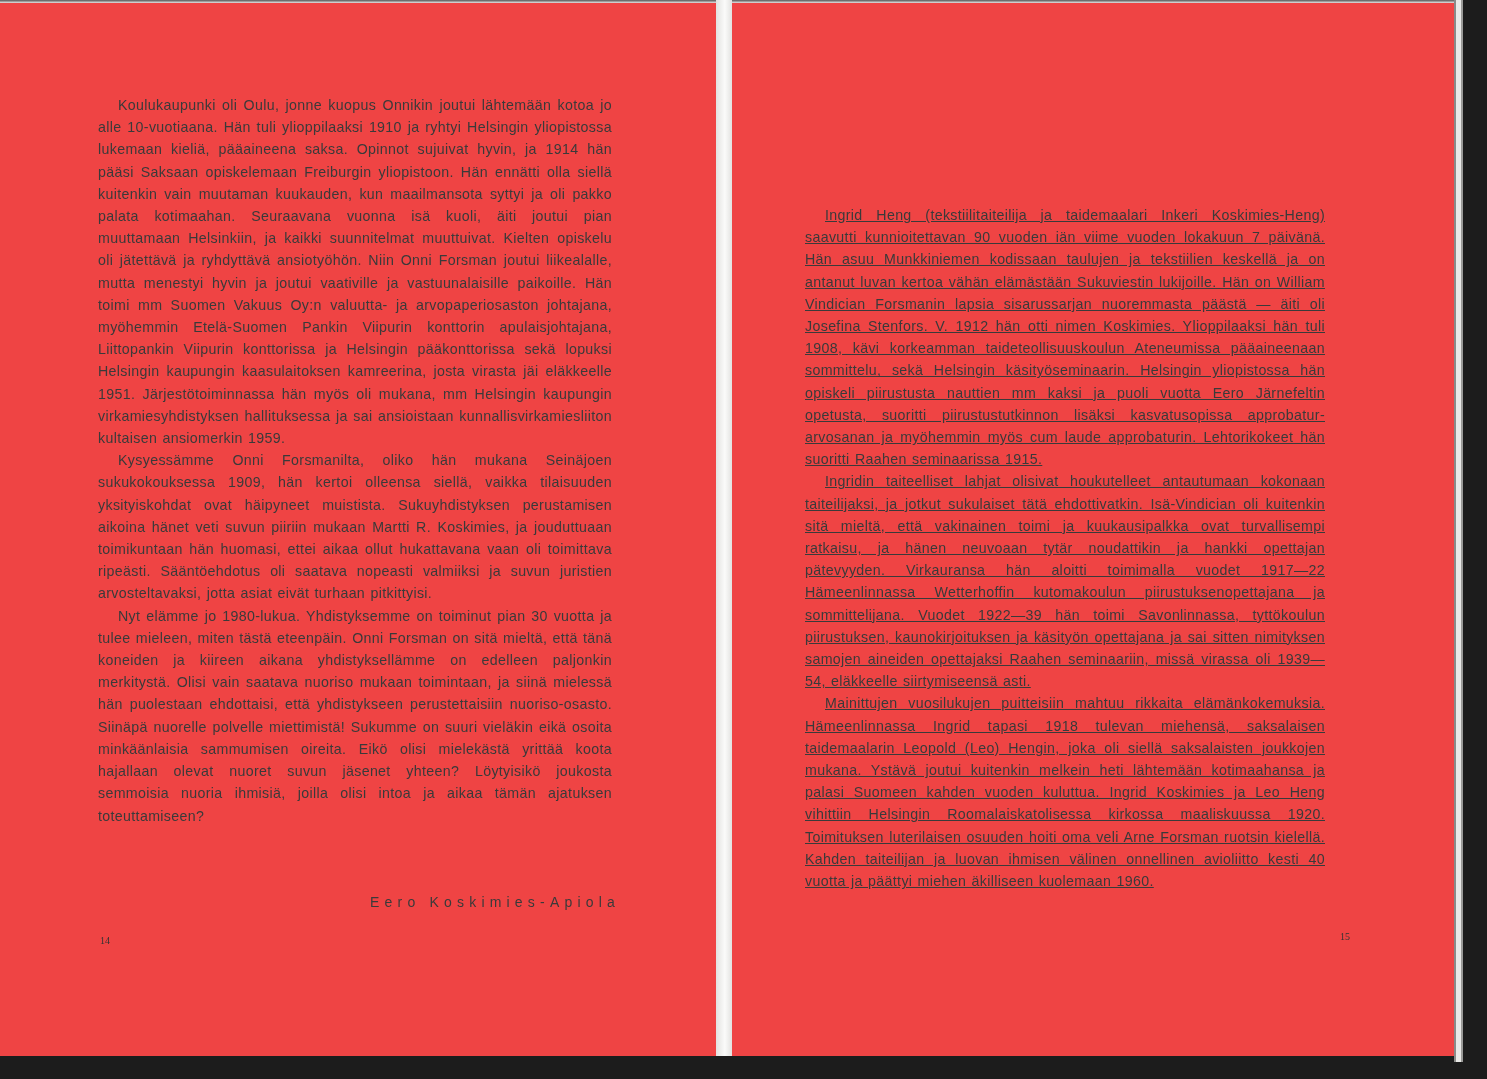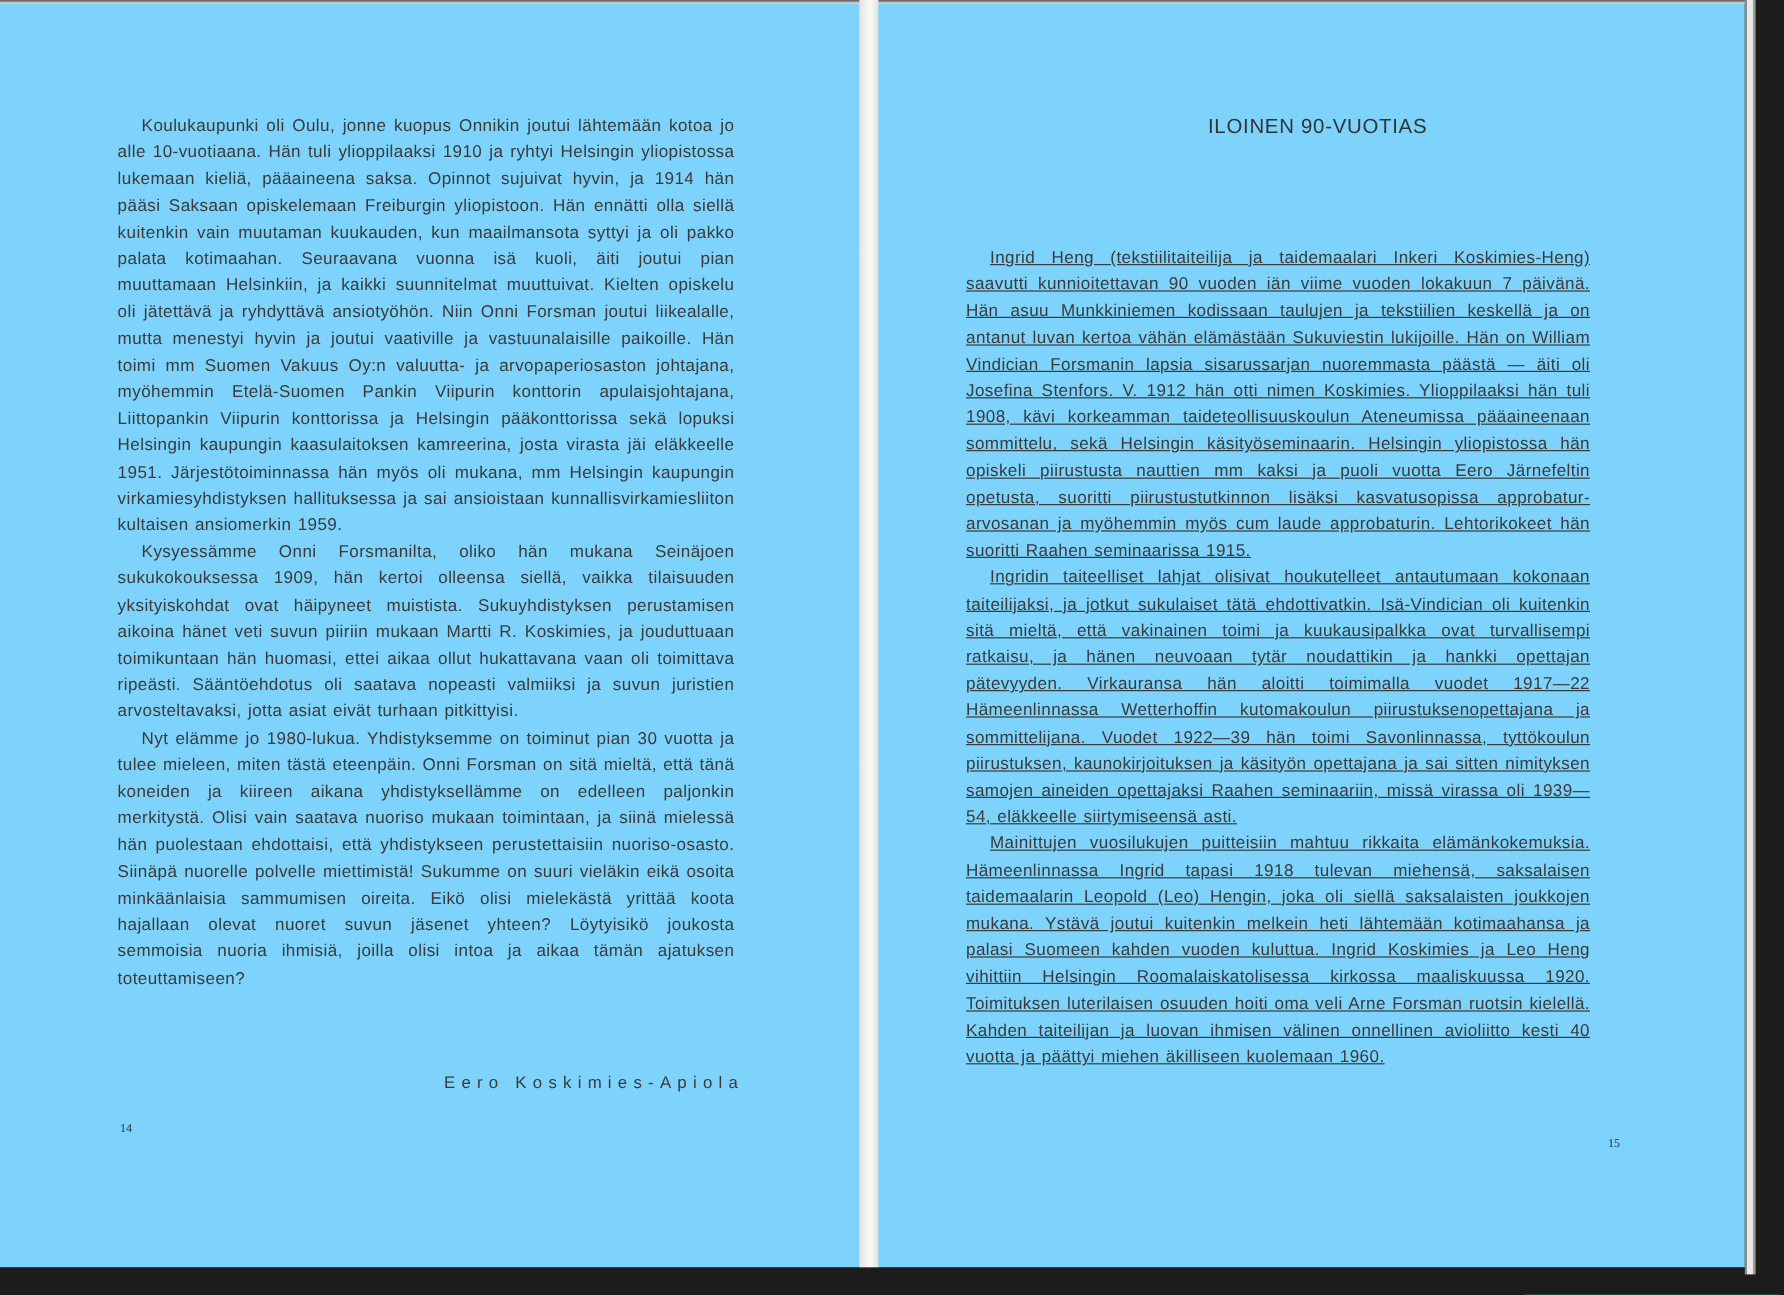--- a/index.html
+++ b/index.html
@@ -3,21 +3,21 @@
 <meta charset="utf-8">
 <style>
   html, body { margin: 0; padding: 0; }
   body {
     width: 1487px; height: 1079px; overflow: hidden;
     background: #1c1c1c; position: relative;
     font-family: "Liberation Sans", "DejaVu Sans", sans-serif;
   }
   .spread {
     position: absolute; left: 0; top: 0; width: 1454px; height: 1056px;
-    background: #7dd3fc;
+    background: #ef4444;
   }
   .top-shadow { position: absolute; left: 0; top: 0; width: 1454px; height: 3px; background: linear-gradient(#555, #e6e6e4); }
   .gutter {
     position: absolute; left: 716px; top: 0; width: 16px; height: 1056px;
     background: linear-gradient(90deg, #e2e2e0 0%, #f6f6f5 45%, #fbfbfa 55%, #e2e2e0 100%);
   }
   .page-edge {
     position: absolute; left: 1454px; top: 0; width: 9px; height: 1062px;
     background: linear-gradient(90deg, #8a8a88 0 2px, #e9e9e7 2px 7px, #9a9a98 7px 9px);
   }
@@ -38,42 +38,41 @@
   }
   .signature {
     position: absolute; left: 370px; top: 894px; font-size: 14px;
     letter-spacing: 5.2px; color: #3a3a3a;
   }
   .page-num {
     position: absolute; font-family: Liberation Serif, serif;
     font-size: 10px; color: #333;
   }
   .page-left .page-num { left: 100px; top: 935px; }
-  .page-right .page-num { left: 608px; top: 931px; margin-top: 17px; }
+  .page-right .page-num { left: 608px; top: 931px; }
 </style>
 </head>
 <body>
 
 <div class="spread">
   <div class="top-shadow"></div>
 
   <div class="page page-left">
     <div class="text">
       <p>Koulukaupunki oli Oulu, jonne kuopus Onnikin joutui lähtemään kotoa jo alle 10-vuotiaana. Hän tuli ylioppilaaksi 1910 ja ryhtyi Helsingin yliopistossa lukemaan kieliä, pääaineena saksa. Opinnot sujuivat hyvin, ja 1914 hän pääsi Saksaan opiskelemaan Freiburgin yliopistoon. Hän ennätti olla siellä kuitenkin vain muutaman kuukauden, kun maailmansota syttyi ja oli pakko palata kotimaahan. Seuraavana vuonna isä kuoli, äiti joutui pian muuttamaan Helsinkiin, ja kaikki suunnitelmat muuttuivat. Kielten opiskelu oli jätettävä ja ryhdyttävä ansiotyöhön. Niin Onni Forsman joutui liikealalle, mutta menestyi hyvin ja joutui vaativille ja vastuunalaisille paikoille. Hän toimi mm Suomen Vakuus Oy:n valuutta- ja arvopaperiosaston johtajana, myöhemmin Etelä-Suomen Pankin Viipurin konttorin apulaisjohtajana, Liittopankin Viipurin konttorissa ja Helsingin pääkonttorissa sekä lopuksi Helsingin kaupungin kaasulaitoksen kamreerina, josta virasta jäi eläkkeelle 1951. Järjestötoiminnassa hän myös oli mukana, mm Helsingin kaupungin virkamiesyhdistyksen hallituksessa ja sai ansioistaan kunnallisvirkamiesliiton kultaisen ansiomerkin 1959.</p>
       <p>Kysyessämme Onni Forsmanilta, oliko hän mukana Seinäjoen sukukokouksessa 1909, hän kertoi olleensa siellä, vaikka tilaisuuden yksityiskohdat ovat häipyneet muistista. Sukuyhdistyksen perustamisen aikoina hänet veti suvun piiriin mukaan Martti R. Koskimies, ja jouduttuaan toimikuntaan hän huomasi, ettei aikaa ollut hukattavana vaan oli toimittava ripeästi. Sääntöehdotus oli saatava nopeasti valmiiksi ja suvun juristien arvosteltavaksi, jotta asiat eivät turhaan pitkittyisi.</p>
       <p>Nyt elämme jo 1980-lukua. Yhdistyksemme on toiminut pian 30 vuotta ja tulee mieleen, miten tästä eteenpäin. Onni Forsman on sitä mieltä, että tänä koneiden ja kiireen aikana yhdistyksellämme on edelleen paljonkin merkitystä. Olisi vain saatava nuoriso mukaan toimintaan, ja siinä mielessä hän puolestaan ehdottaisi, että yhdistykseen perustettaisiin nuoriso-osasto. Siinäpä nuorelle polvelle miettimistä! Sukumme on suuri vieläkin eikä osoita minkäänlaisia sammumisen oireita. Eikö olisi mielekästä yrittää koota hajallaan olevat nuoret suvun jäsenet yhteen? Löytyisikö joukosta semmoisia nuoria ihmisiä, joilla olisi intoa ja aikaa tämän ajatuksen toteuttamiseen?</p>
     </div>
     <div class="signature">Eero Koskimies-Apiola</div>
     <div class="page-num">14</div>
   </div>
 
   <div class="gutter"></div>
 
   <div class="page page-right">
-    <div class="title">ILOINEN 90-VUOTIAS</div>
     <div class="text">
       <p>Ingrid Heng (tekstiilitaiteilija ja taidemaalari Inkeri Koskimies-Heng) saavutti kunnioitettavan 90 vuoden iän viime vuoden lokakuun 7 päivänä. Hän asuu Munkkiniemen kodissaan taulujen ja tekstiilien keskellä ja on antanut luvan kertoa vähän elämästään Sukuviestin lukijoille. Hän on William Vindician Forsmanin lapsia sisarussarjan nuoremmasta päästä — äiti oli Josefina Stenfors. V. 1912 hän otti nimen Koskimies. Ylioppilaaksi hän tuli 1908, kävi korkeamman taideteollisuuskoulun Ateneumissa pääaineenaan sommittelu, sekä Helsingin käsityöseminaarin. Helsingin yliopistossa hän opiskeli piirustusta nauttien mm kaksi ja puoli vuotta Eero Järnefeltin opetusta, suoritti piirustustutkinnon lisäksi kasvatusopissa approbatur-arvosanan ja myöhemmin myös cum laude approbaturin. Lehtorikokeet hän suoritti Raahen seminaarissa 1915.</p>
       <p>Ingridin taiteelliset lahjat olisivat houkutelleet antautumaan kokonaan taiteilijaksi, ja jotkut sukulaiset tätä ehdottivatkin. Isä-Vindician oli kuitenkin sitä mieltä, että vakinainen toimi ja kuukausipalkka ovat turvallisempi ratkaisu, ja hänen neuvoaan tytär noudattikin ja hankki opettajan pätevyyden. Virkauransa hän aloitti toimimalla vuodet 1917—22 Hämeenlinnassa Wetterhoffin kutomakoulun piirustuksenopettajana ja sommittelijana. Vuodet 1922—39 hän toimi Savonlinnassa, tyttökoulun piirustuksen, kaunokirjoituksen ja käsityön opettajana ja sai sitten nimityksen samojen aineiden opettajaksi Raahen seminaariin, missä virassa oli 1939—54, eläkkeelle siirtymiseensä asti.</p>
       <p>Mainittujen vuosilukujen puitteisiin mahtuu rikkaita elämänkokemuksia. Hämeenlinnassa Ingrid tapasi 1918 tulevan miehensä, saksalaisen taidemaalarin Leopold (Leo) Hengin, joka oli siellä saksalaisten joukkojen mukana. Ystävä joutui kuitenkin melkein heti lähtemään kotimaahansa ja palasi Suomeen kahden vuoden kuluttua. Ingrid Koskimies ja Leo Heng vihittiin Helsingin Roomalaiskatolisessa kirkossa maaliskuussa 1920. Toimituksen luterilaisen osuuden hoiti oma veli Arne Forsman ruotsin kielellä. Kahden taiteilijan ja luovan ihmisen välinen onnellinen avioliitto kesti 40 vuotta ja päättyi miehen äkilliseen kuolemaan 1960.</p>
     </div>
     <div class="page-num">15</div>
   </div>
 </div>
 <div class="page-edge"></div>
 

